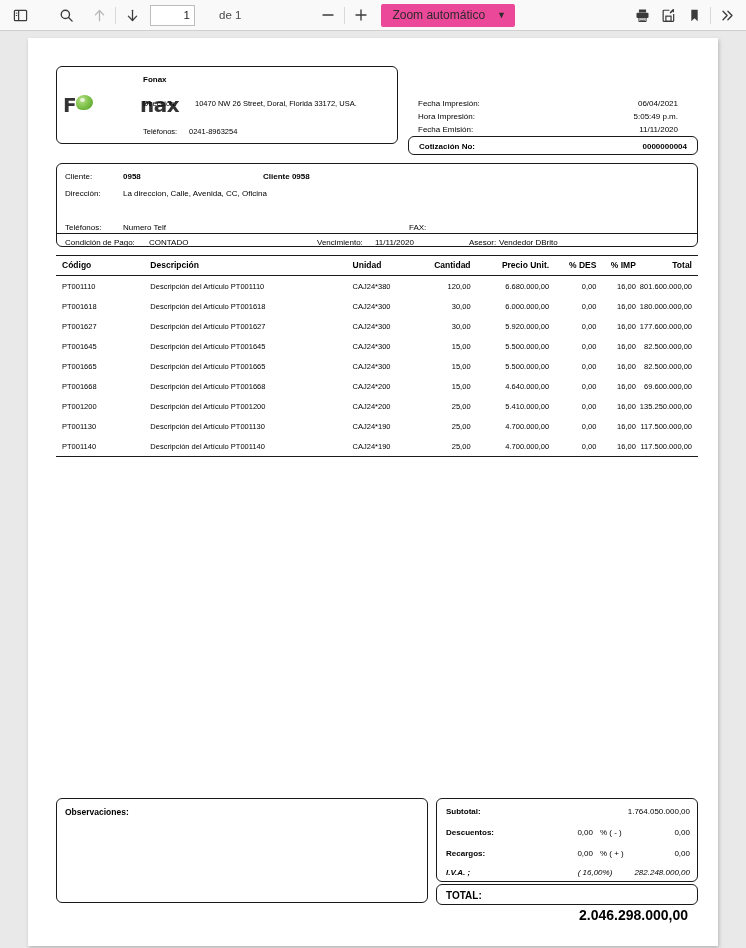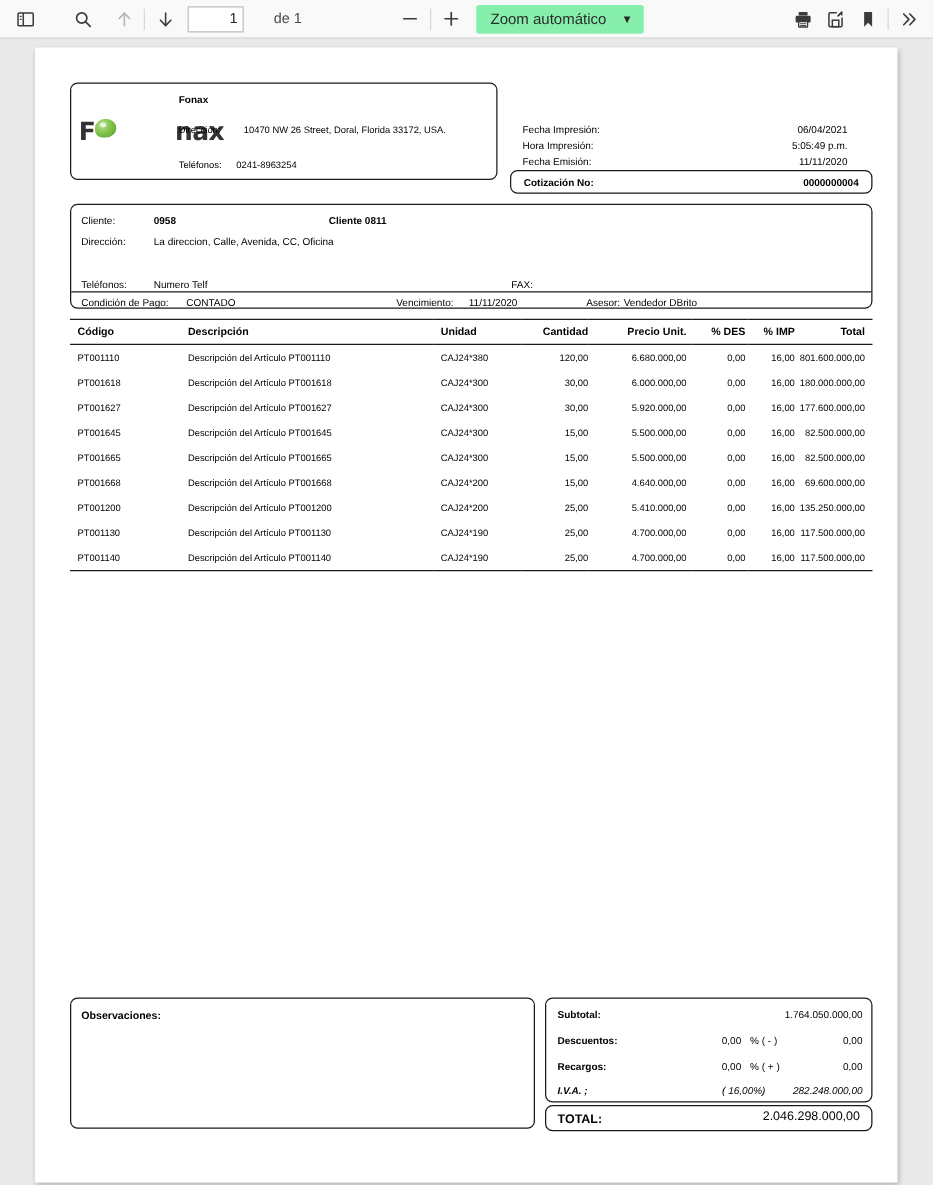--- a/index.html
+++ b/index.html
@@ -45,21 +45,21 @@
     padding: 0 4px;
     margin-left: 5px;
   }
   #page-count-label {
     font-size: 11.5px; color: #4a4a4a;
     margin-left: 24px; white-space: nowrap;
   }
 
   #zoom-select {
     height: 23px;
-    background: #86efac;
+    background: #ec4899;
     border: none; border-radius: 2px;
     display: flex; align-items: center;
     padding: 0 9px 0 11px;
     margin-left: 7px;
     cursor: pointer;
     min-width: 128px;
     justify-content: space-between;
   }
   #zoom-select .zlabel { font-size: 12px; color: #2b2b2b; white-space: nowrap; }
   #zoom-select .zcar { margin-left: 12px; color: #2b2b2b; font-size: 9px; line-height: 1; }
@@ -196,21 +196,21 @@
   .trow .ts { position: absolute; left: 163px; }
   .trow .tv { position: absolute; right: 9px; }
   #trow-sub { top: 8px; }
   #trow-des { top: 29px; }
   #trow-rec { top: 50px; }
   #trow-iva { top: 69px; font-style: italic; }
   #trow-iva .tpct { position: absolute; left: 128px; width: 60px; text-align: center; }
 
   #total-box { left: 408px; top: 846px; width: 262px; height: 21px; }
   #total-label { position: absolute; left: 9px; top: 5px; font-weight: bold; font-size: 10px; }
-  #total-value { position: absolute; right: 9px; top: 3px; font-weight: normal; font-size: 10px; }
+  #total-value { position: absolute; right: 9px; top: 22px; font-weight: bold; font-size: 14px; }
 </style>
 </head>
 <body>
 
 <div id="toolbar">
   <div class="tb-left">
 
     <div class="tbtn">
       <svg width="15" height="15" viewBox="0 0 16 16" fill="none" stroke="currentColor" stroke-width="1.3">
         <rect x="1.5" y="2.5" width="13" height="11" rx="1"></rect>
@@ -329,21 +329,21 @@
       </div>
 
       <div id="quote-no-box" class="rbox">
         <span id="quote-no-label">Cotización No:</span>
         <span id="quote-no-value">0000000004</span>
       </div>
 
       <div id="client-box" class="rbox">
         <span id="cli-label">Cliente:</span>
         <span id="cli-code">0958</span>
-        <span id="cli-name">Cliente 0811</span>
+        <span id="cli-name">Cliente 0958</span>
         <span id="dir-label">Dirección:</span>
         <span id="dir-value">La direccion, Calle, Avenida, CC, Oficina</span>
         <span id="tel-label">Teléfonos:</span>
         <span id="tel-value">Numero Telf</span>
         <span id="fax-label">FAX:</span>
         <div id="client-divider"></div>
         <span id="pay-label">Condición de Pago:</span>
         <span id="pay-value">CONTADO</span>
         <span id="venc-label">Vencimiento:</span>
         <span id="venc-value">11/11/2020</span>

